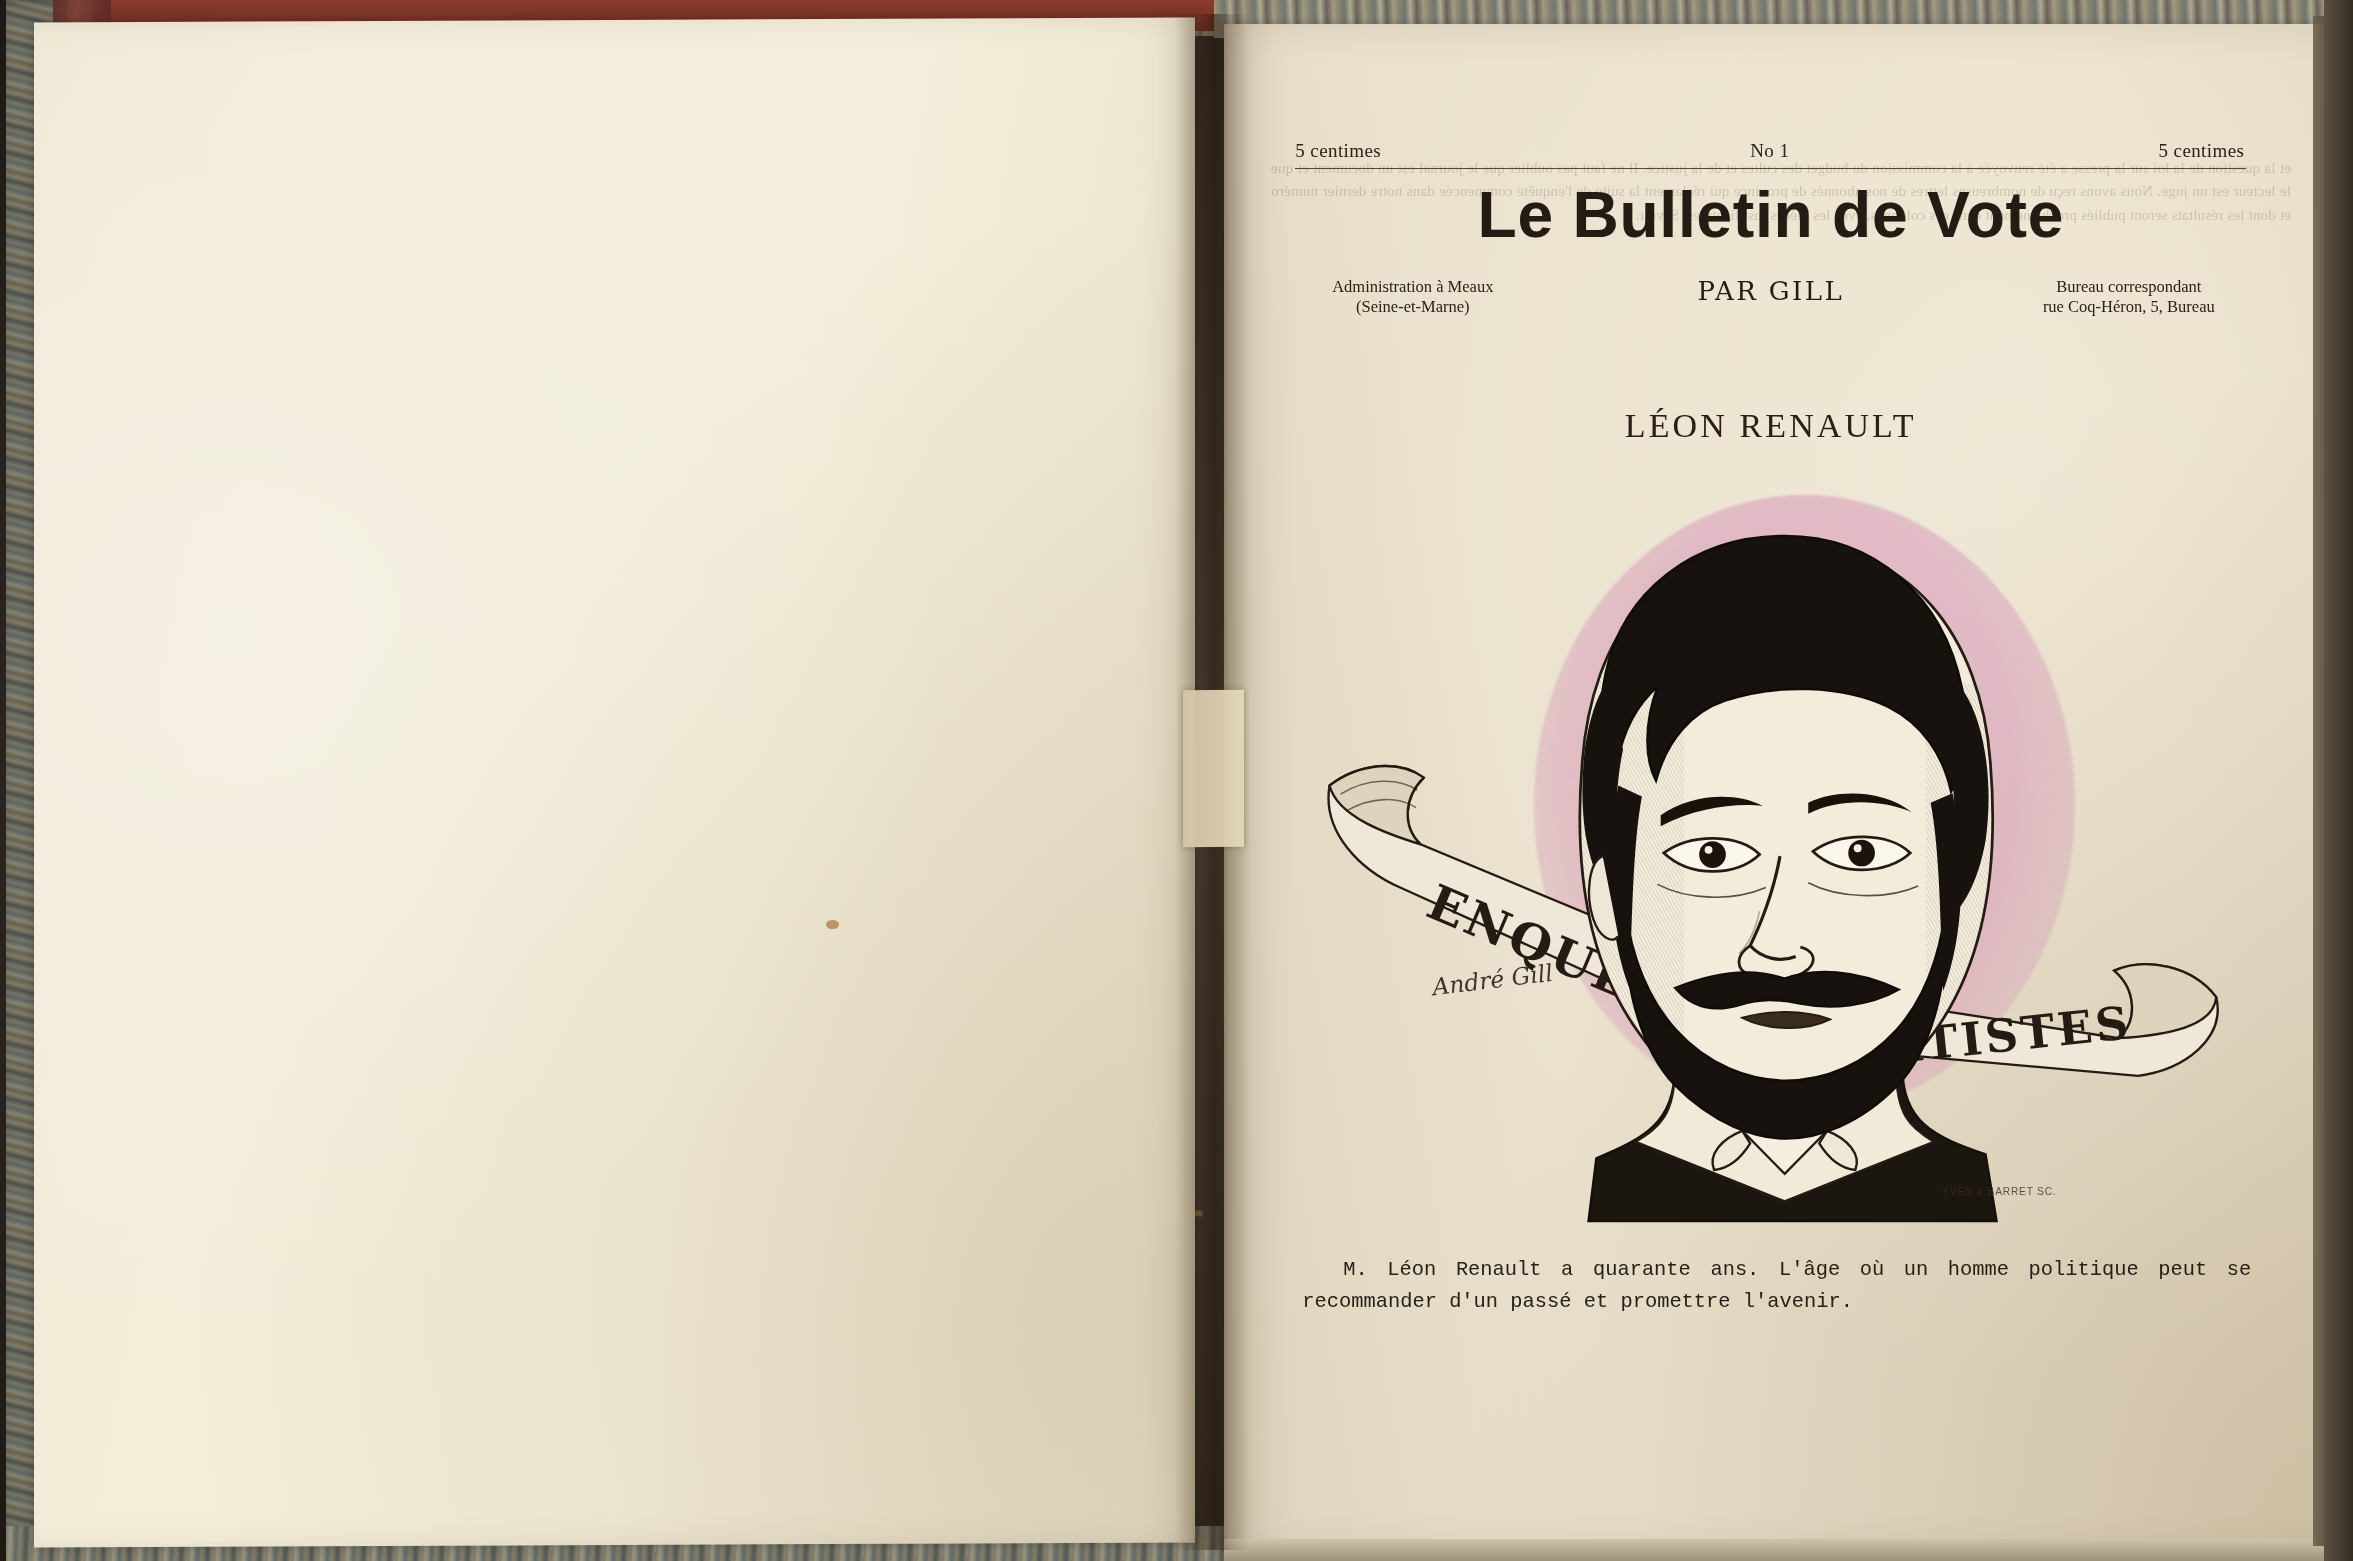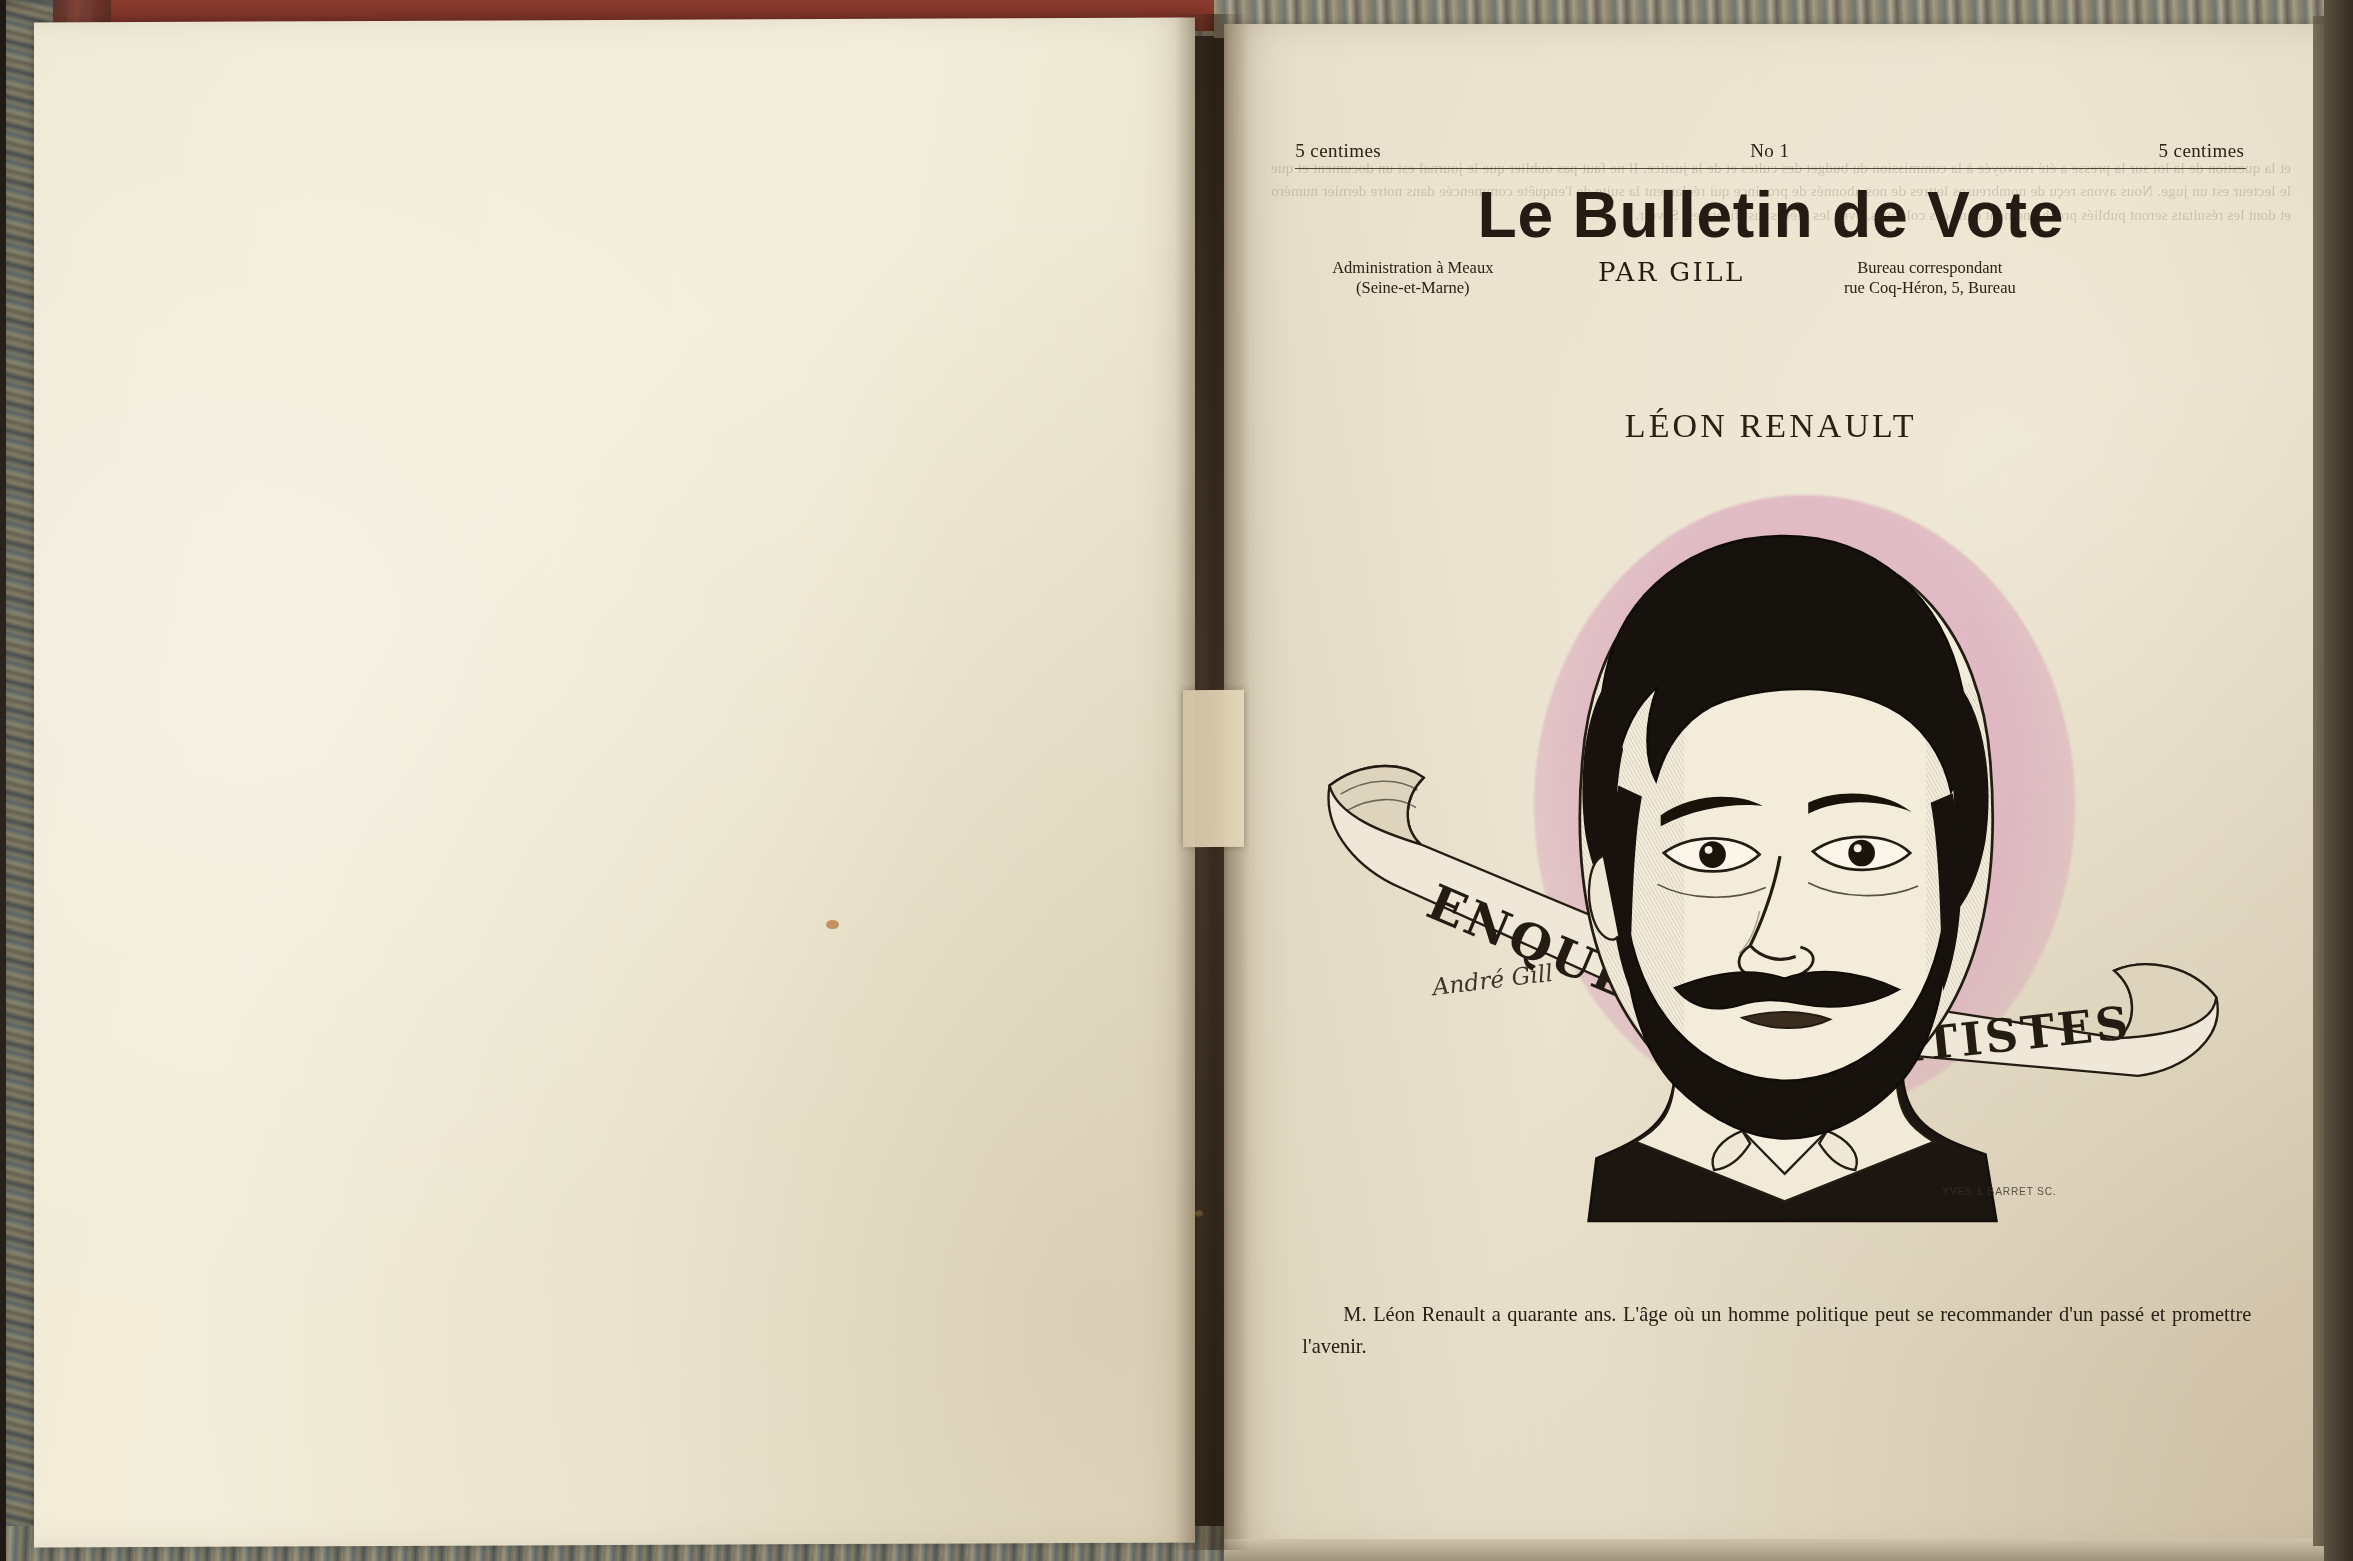--- a/index.html
+++ b/index.html
@@ -255,24 +255,24 @@
     line-height: 75px;
     font-weight: bold;
     color: #241c12;
     font-family: Liberation Sans, sans-serif;
     letter-spacing: 0.8px;
     text-shadow: 0.4px 0.4px 0 rgba(60,45,25,0.35);
   }
   .masthead-row2 {
     position: absolute;
     left: 71px;
-    top: 234px;
+    top: 253px;
     width: 951px;
     display: flex;
-    justify-content: flex-start;
+    justify-content: space-between;
     align-items: flex-start;
     color: #2b2216;
     font-size: 16.5px;
     line-height: 20.4px;
     font-family: "Liberation Serif", serif;
   }
   .admin-block { text-align: center; width: 235px; }
   .admin-block .l2 { display: block; }
   .bureau-block { text-align: center; width: 235px; }
   .bureau-block .l2 { display: block; }
@@ -349,23 +349,22 @@
   
   .body-text {
     position: absolute;
     left: 78px;
     top: 1230px;
     width: 949px;
     color: #262017;
     font-size: 20.4px;
     line-height: 32px;
     text-align: justify;
-    font-family: Liberation Serif, serif;
+    font-family: Liberation Mono, monospace;
     z-index: 4;
-    margin-top: 44px;
   }
   .body-text p { margin: 0 0 4.7px 0; text-indent: 41px; }
 
   
   .tape {
     position: absolute;
     left: 1177px;
     top: 690px;
     width: 61px;
     height: 157px;

